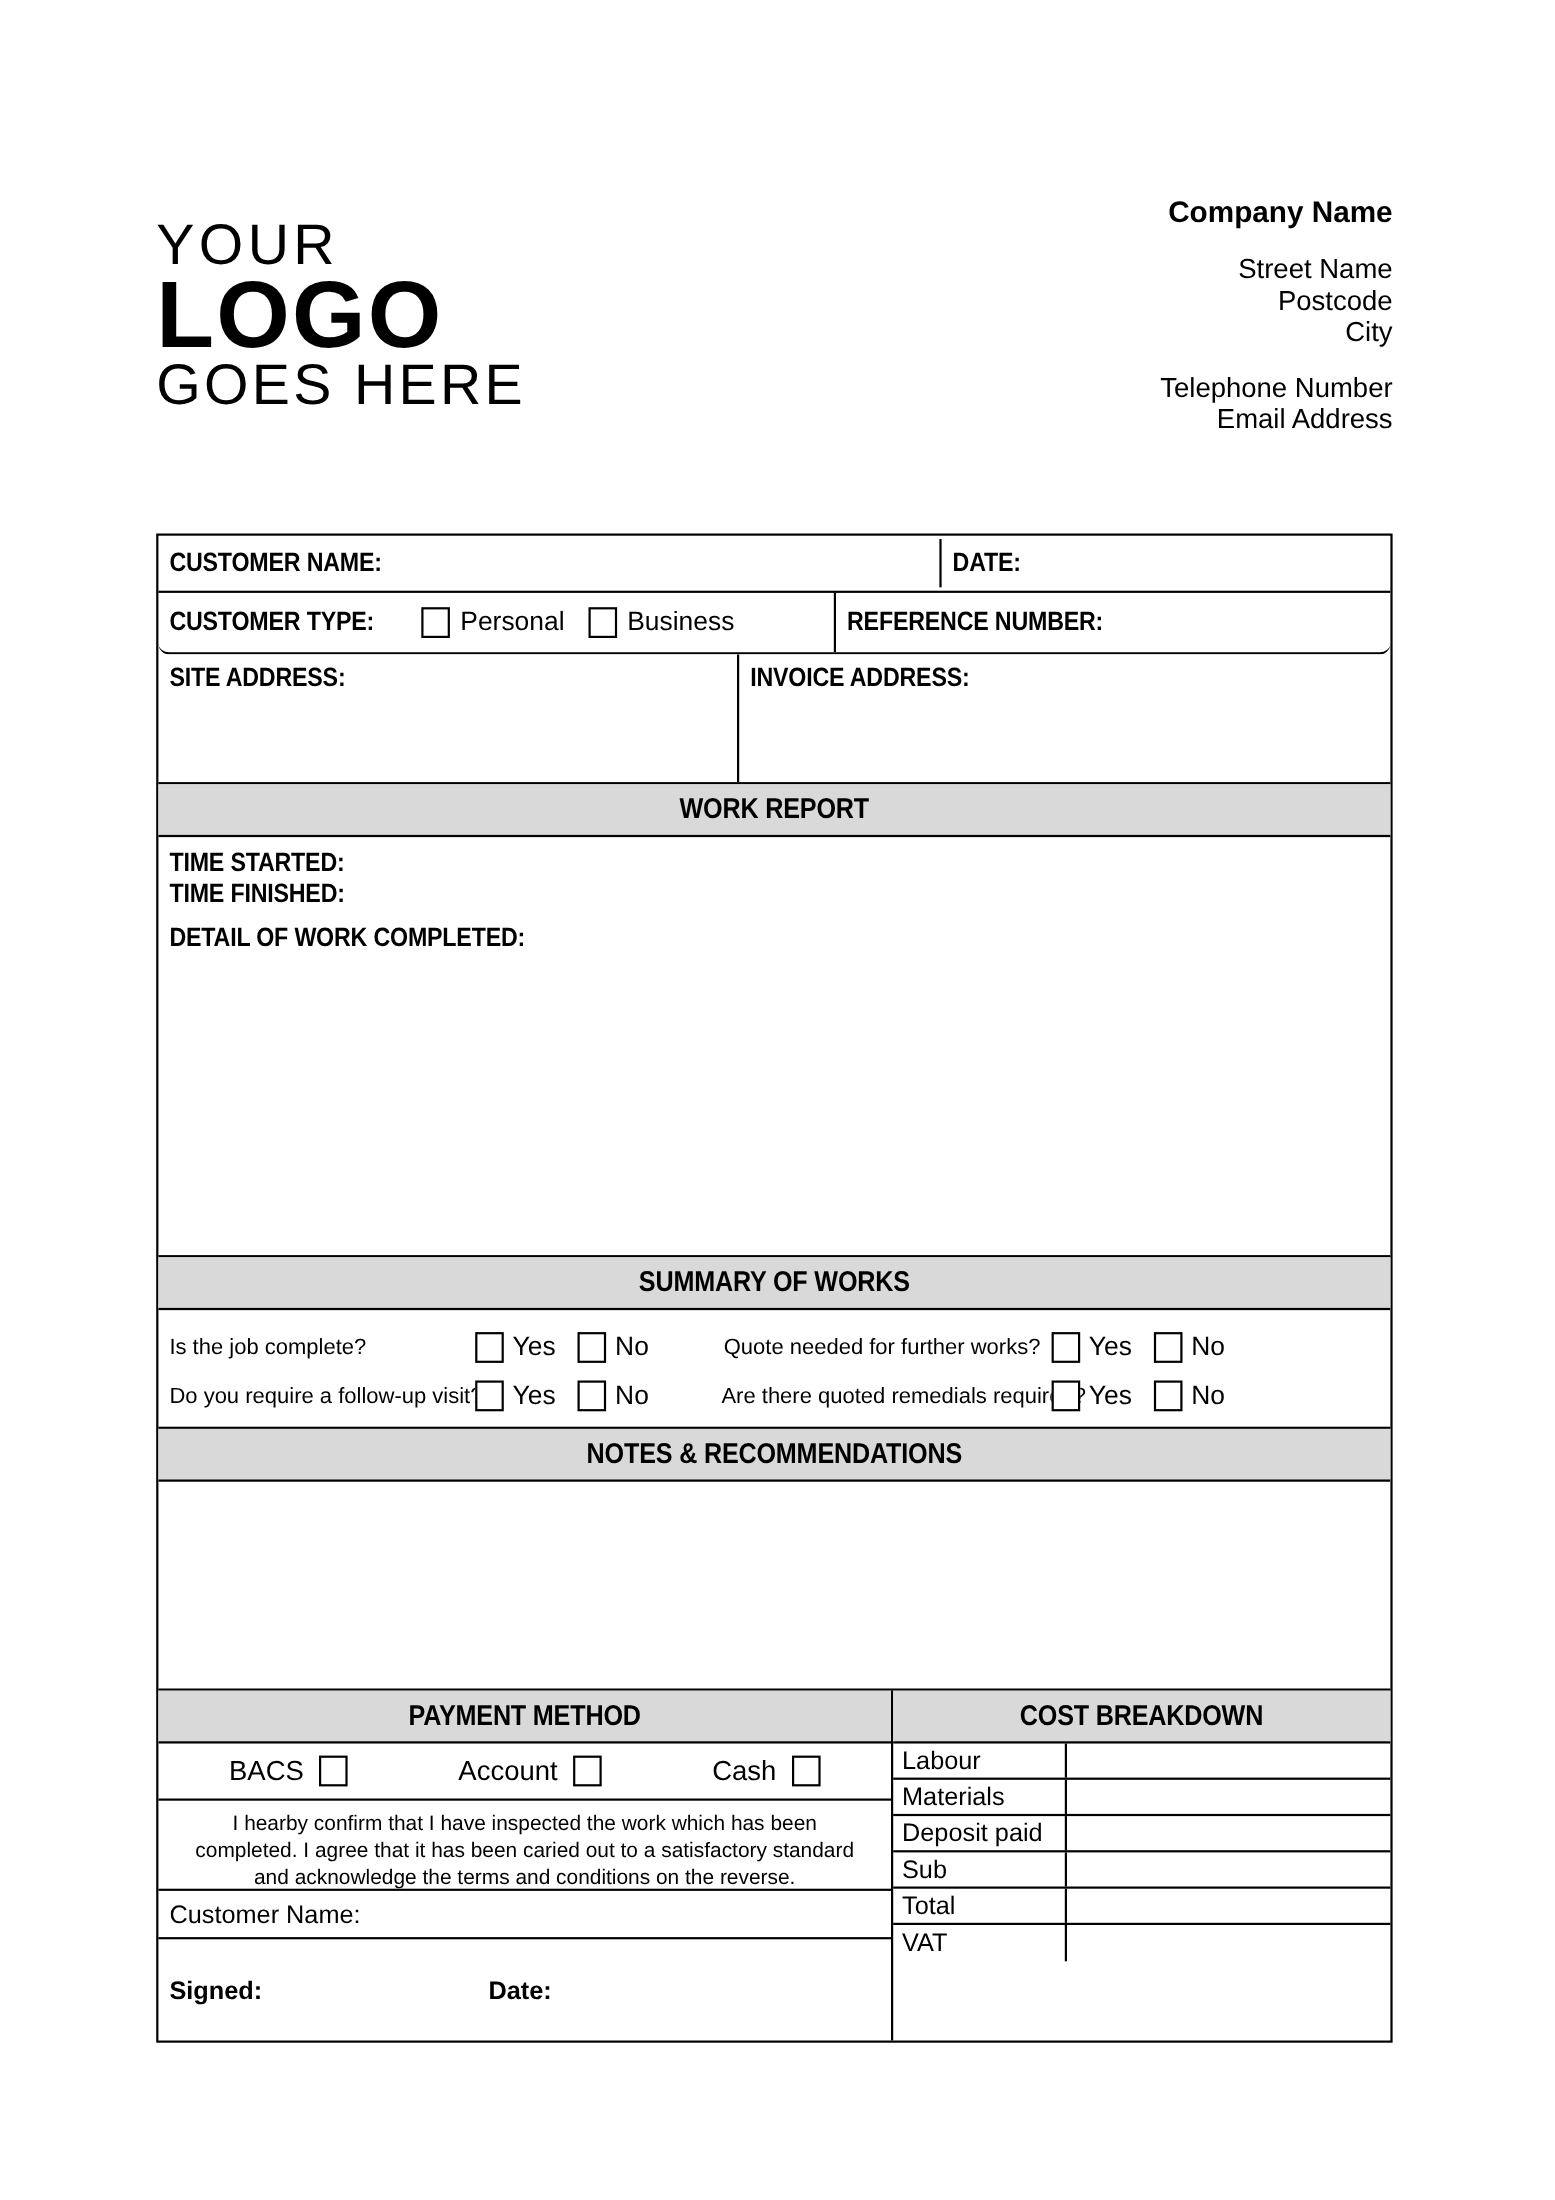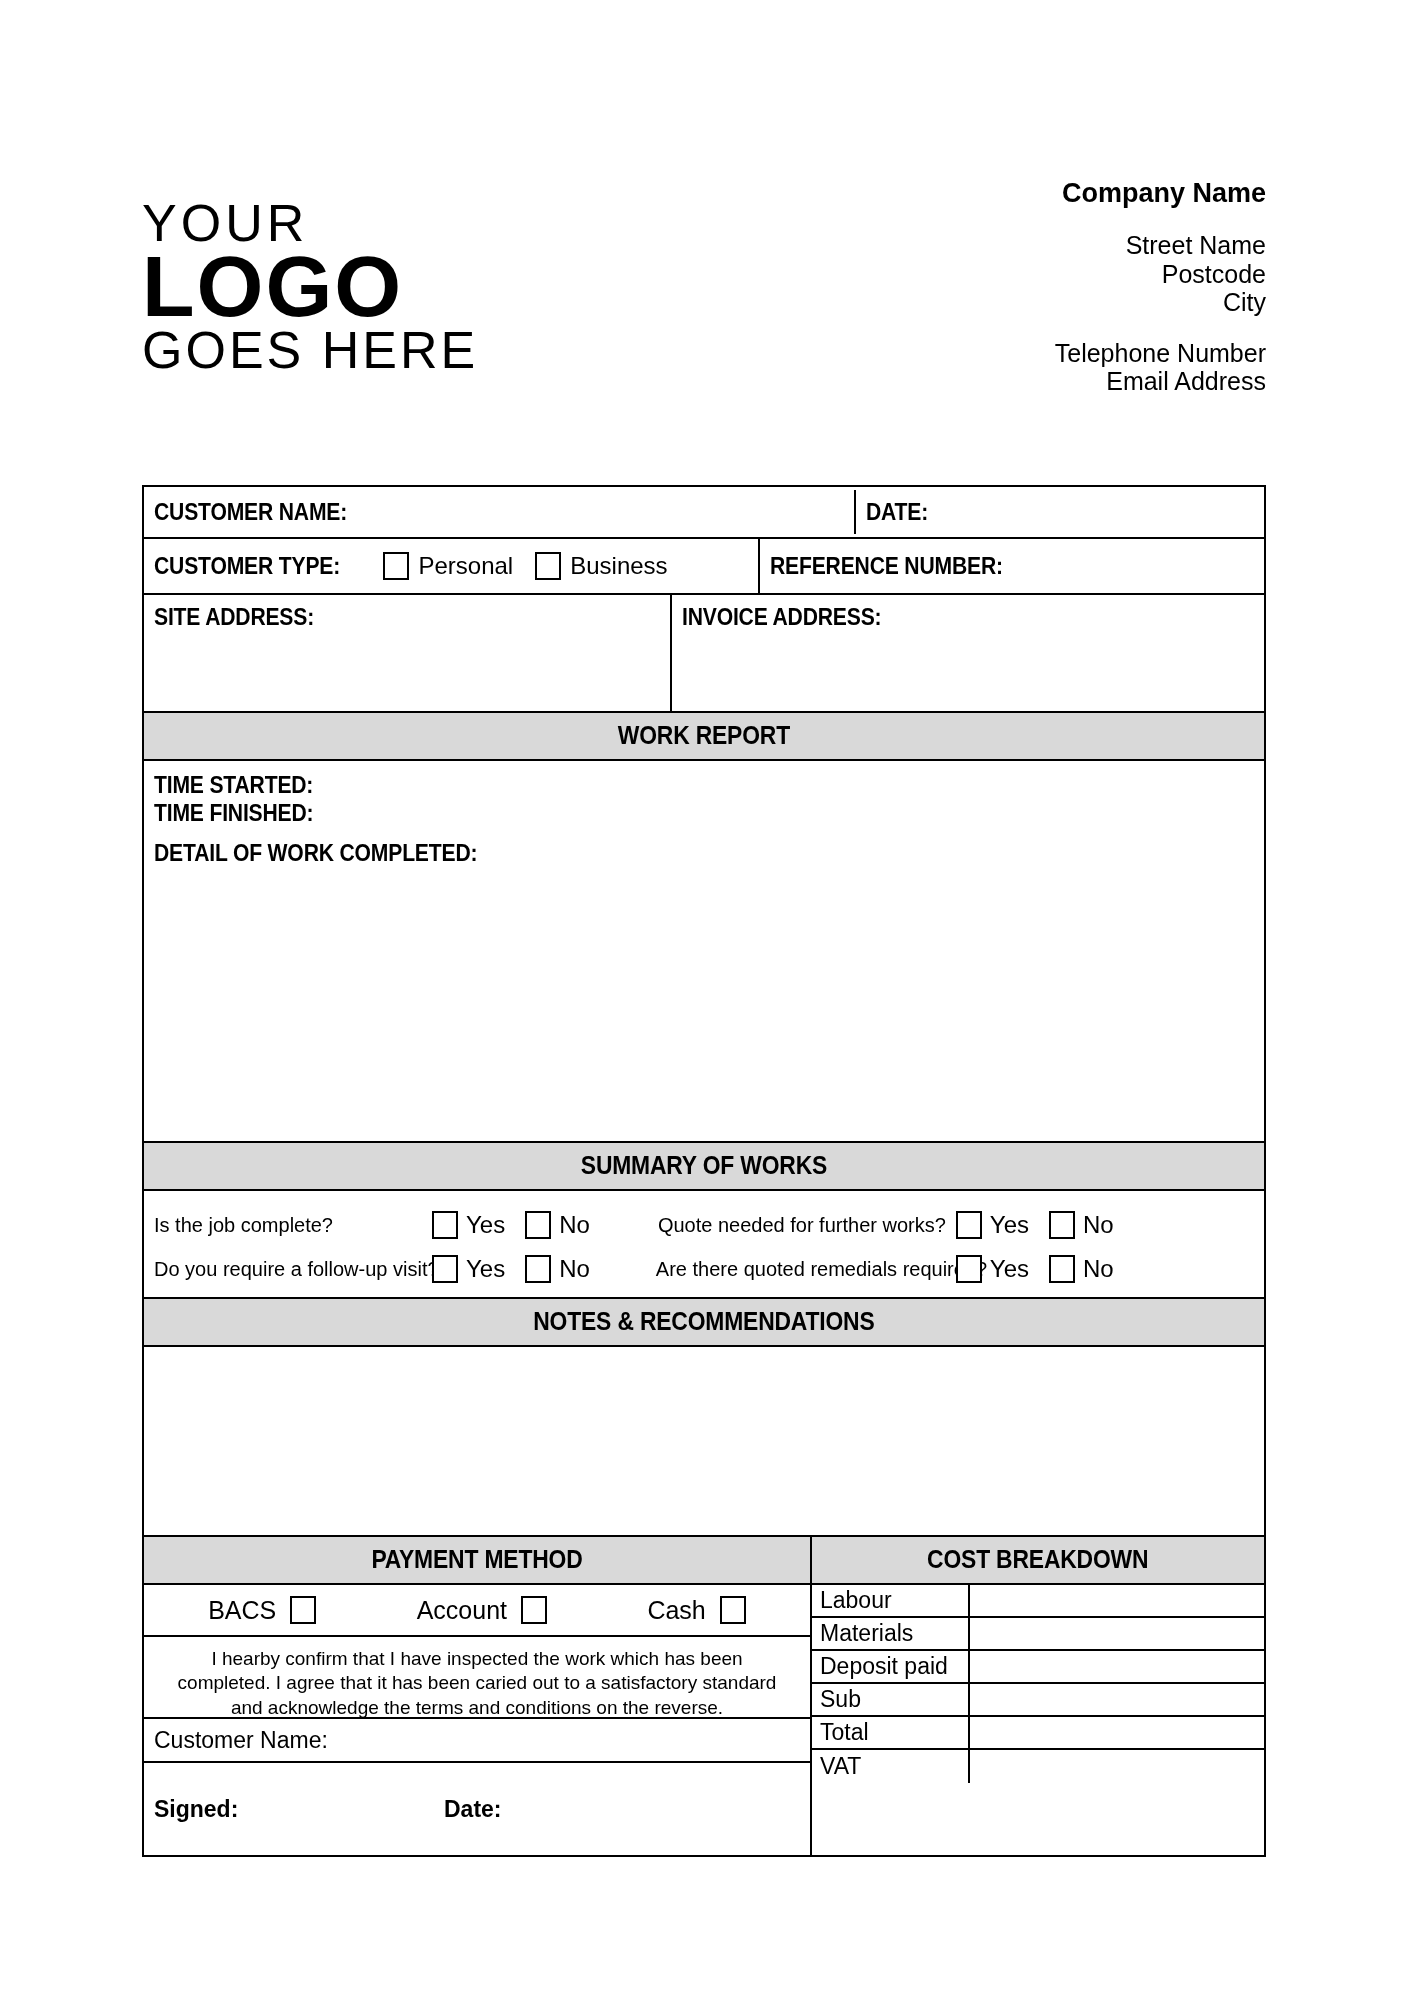--- a/index.html
+++ b/index.html
@@ -112,21 +112,21 @@
     transform-origin: left center;
     white-space: nowrap;
     display: inline-block;
   }
 
   .r-customer { height: 52px; align-items: center; }
   .r-customer .cell { display: flex; align-items: center; }
   .c-custname { width: 712px; }
   .c-date { flex: 1; }
 
-  .r-type { height: 56px; }
+  .r-type { height: 56px; border-radius: 10px; }
   .r-type .cell { display: flex; align-items: center; }
   .c-custtype { width: 616px; }
   .c-ref { flex: 1; }
 
   .type-opts {
     display: flex;
     align-items: center;
     margin-left: 18px;
     gap: 10px;
   }

